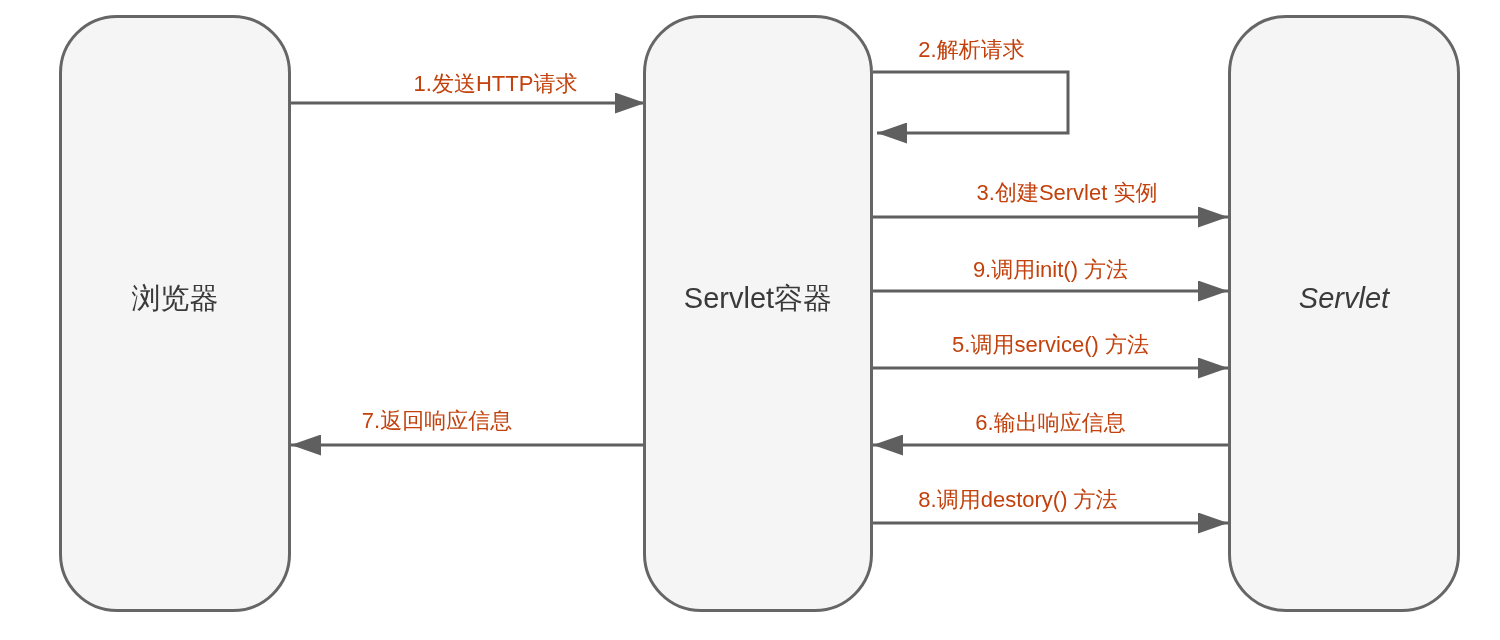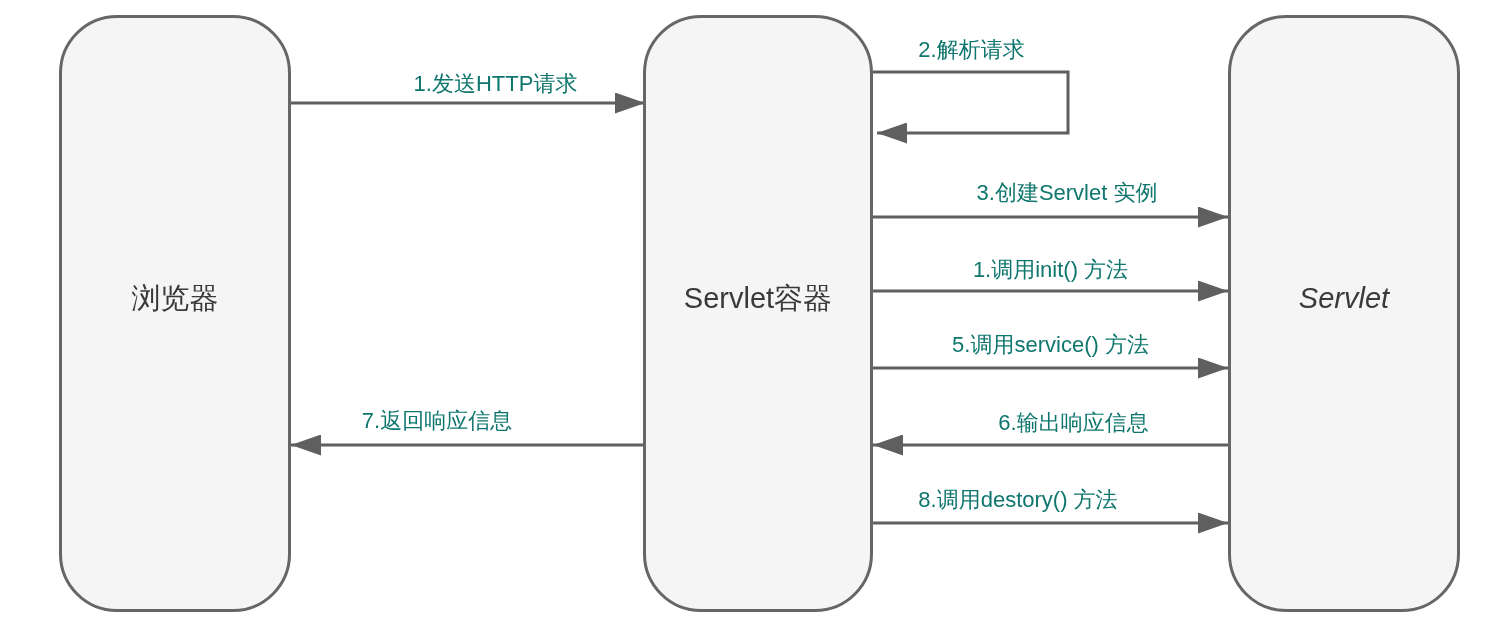--- a/index.html
+++ b/index.html
@@ -42,30 +42,30 @@
     color: #3a3a3a;
     white-space: nowrap;
   }
   .box-browser  { left: 59px;   width: 232px; }
   .box-container{ left: 643px;  width: 230px; }
   .box-servlet  { left: 1228px; width: 232px; font-style: italic; }
   .msg-label {
     position: absolute;
     font-size: 22px;
     line-height: 28px;
-    color: #0f766e;
+    color: #c2410c;
     text-align: center;
     white-space: nowrap;
   }
   .msg-1 { left: 291px; width: 409px; top: 70px;  }
   .msg-2 { left: 873px; width: 197px; top: 36px;  }
   .msg-3 { left: 873px; width: 388px; top: 179px; }
   .msg-4 { left: 873px; width: 355px; top: 256px; }
   .msg-5 { left: 873px; width: 355px; top: 331px; text-align: center; }
-  .msg-6 { left: 873px; width: 355px; top: 409px; padding-left: 23px; }
+  .msg-6 { left: 873px; width: 355px; top: 409px; }
   .msg-7 { left: 291px; width: 292px; top: 407px; }
   .msg-8 { left: 873px; width: 290px; top: 486px; }
 </style>
 </head>
 <body>
 
 <div class="canvas">
 
   <svg class="arrow-layer" width="1500" height="640" viewBox="0 0 1500 640" xmlns="http://www.w3.org/2000/svg">
     <defs>
@@ -93,19 +93,19 @@
     <div class="actor-label">浏览器</div>
   </div>
 
   <div class="actor-box box-servlet">
     <div class="actor-label">Servlet</div>
   </div>
 
   <div class="msg-label msg-1">1.发送HTTP请求</div>
   <div class="msg-label msg-2">2.解析请求</div>
   <div class="msg-label msg-3">3.创建Servlet 实例</div>
-  <div class="msg-label msg-4">1.调用init() 方法</div>
+  <div class="msg-label msg-4">9.调用init() 方法</div>
   <div class="msg-label msg-5">5.调用service() 方法</div>
   <div class="msg-label msg-6">6.输出响应信息</div>
   <div class="msg-label msg-7">7.返回响应信息</div>
   <div class="msg-label msg-8">8.调用destory() 方法</div>
 
 </div>
 
 </body></html>

